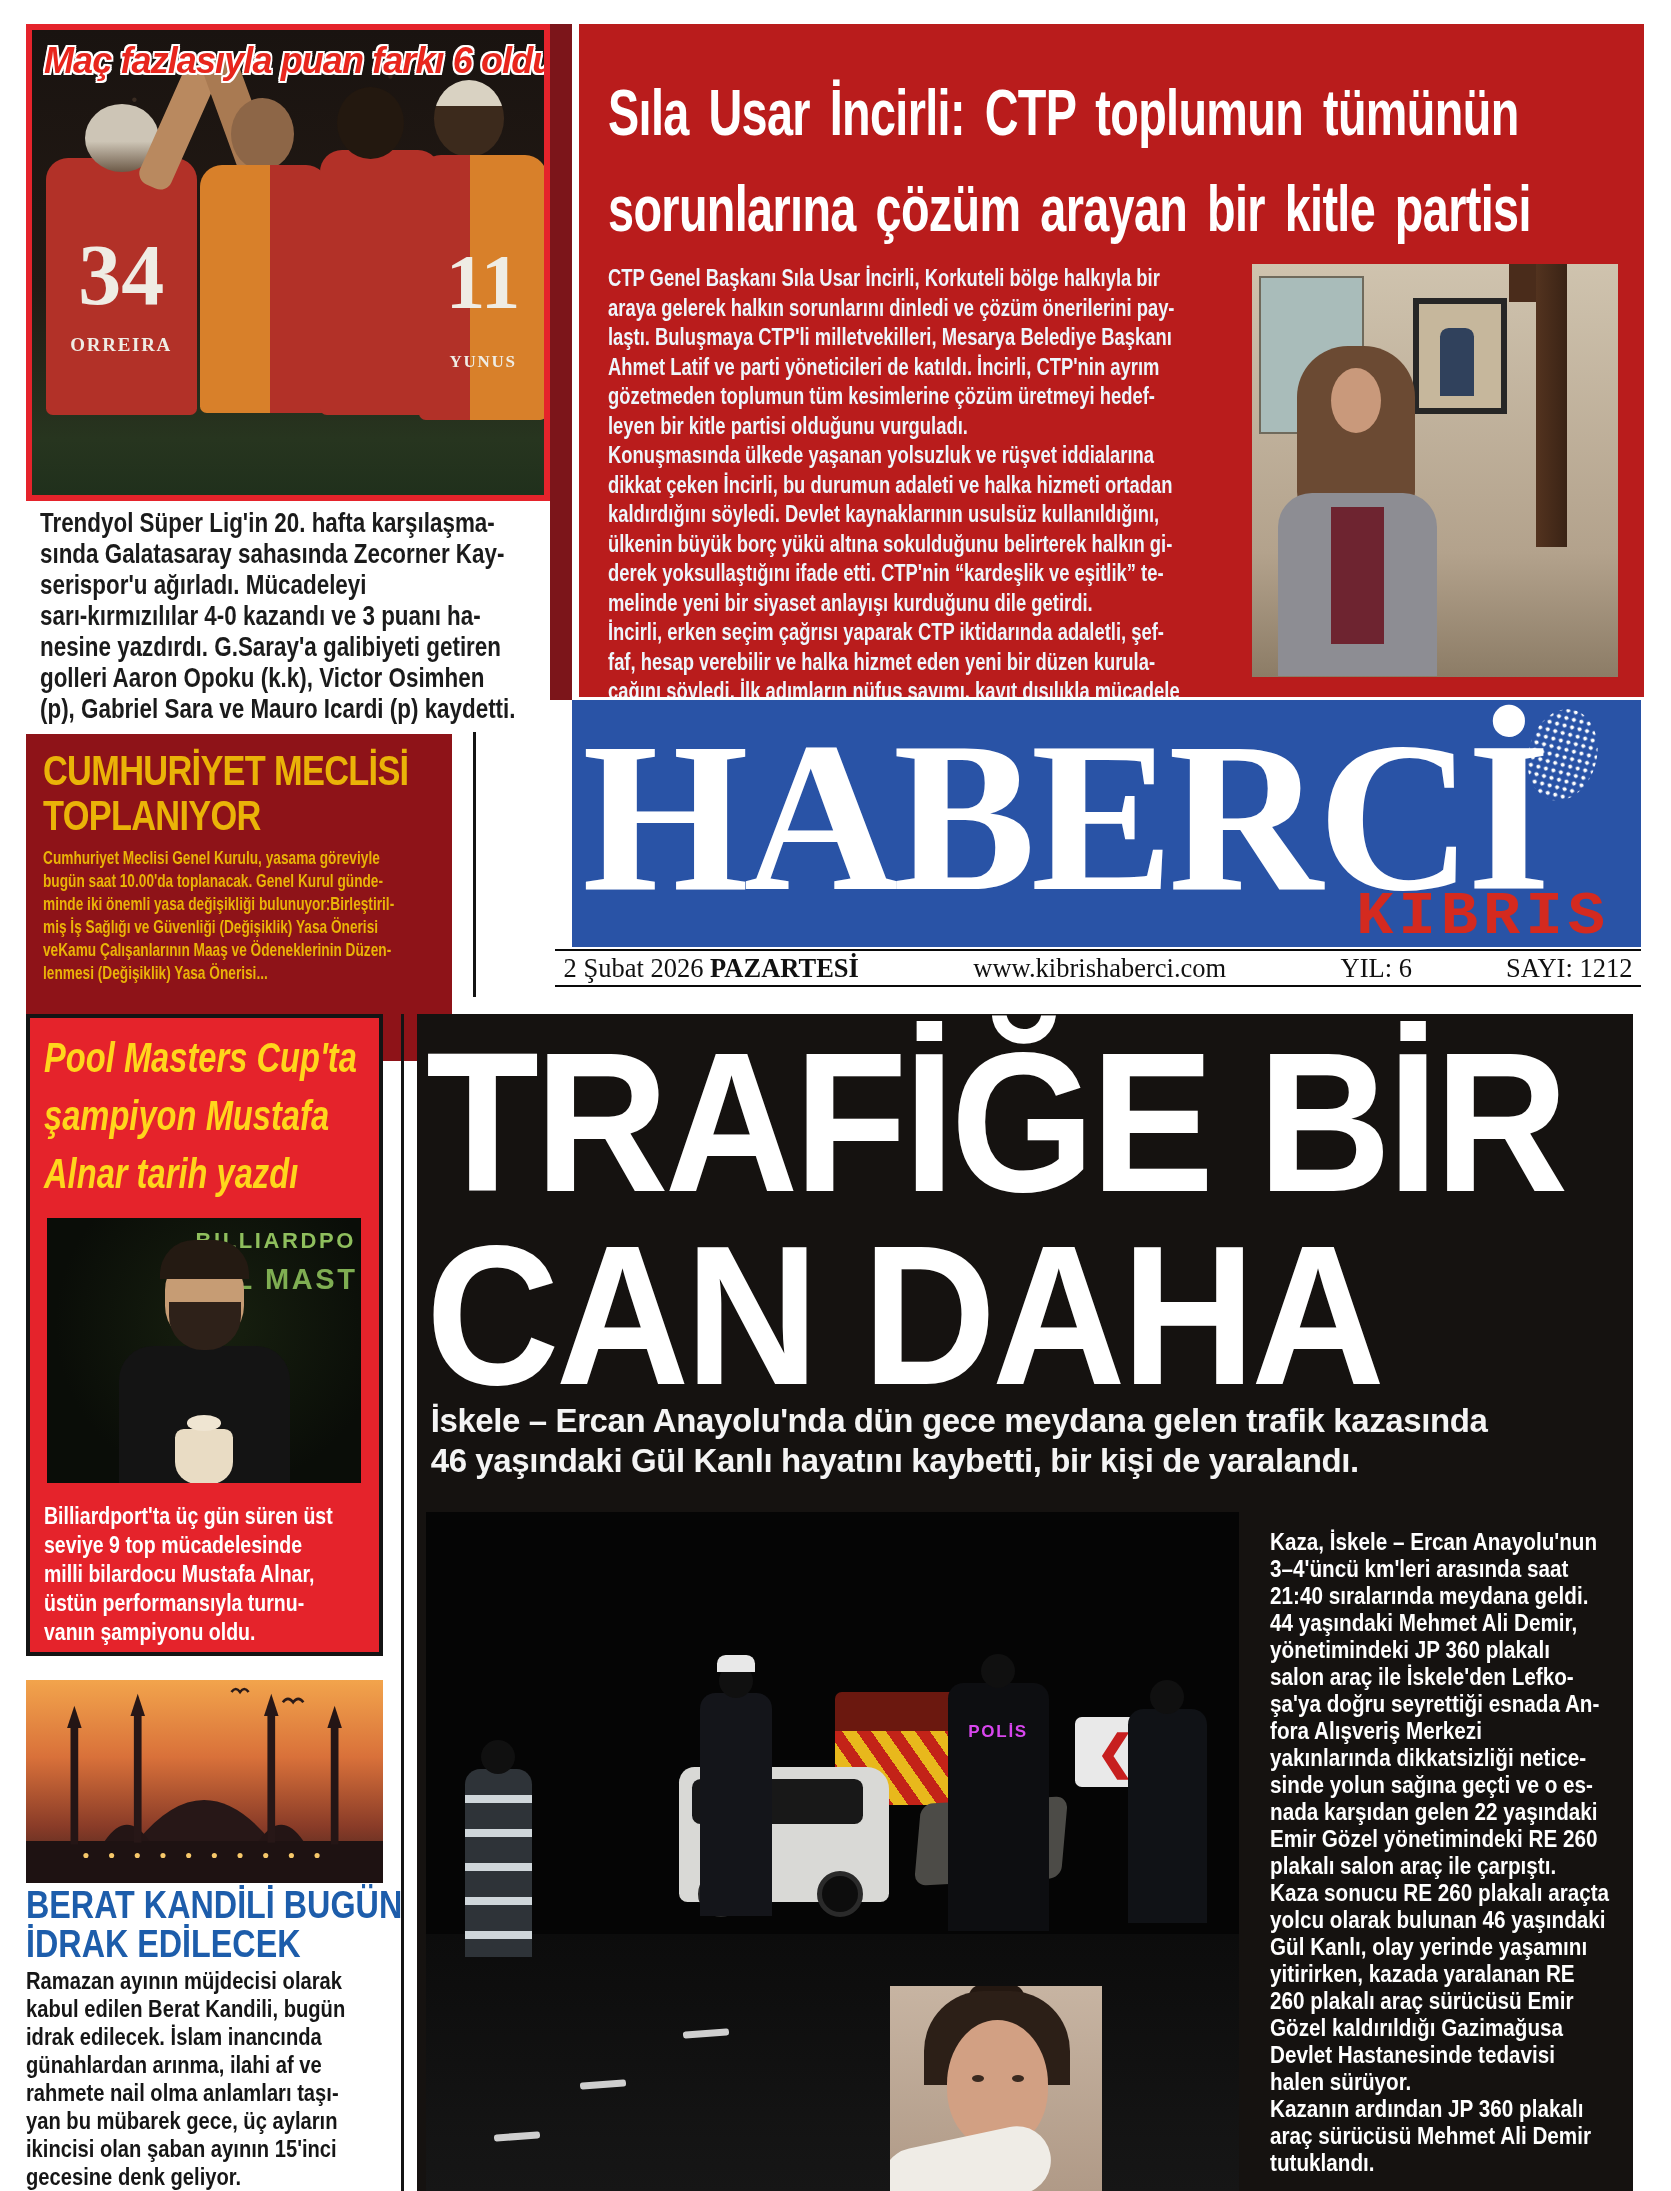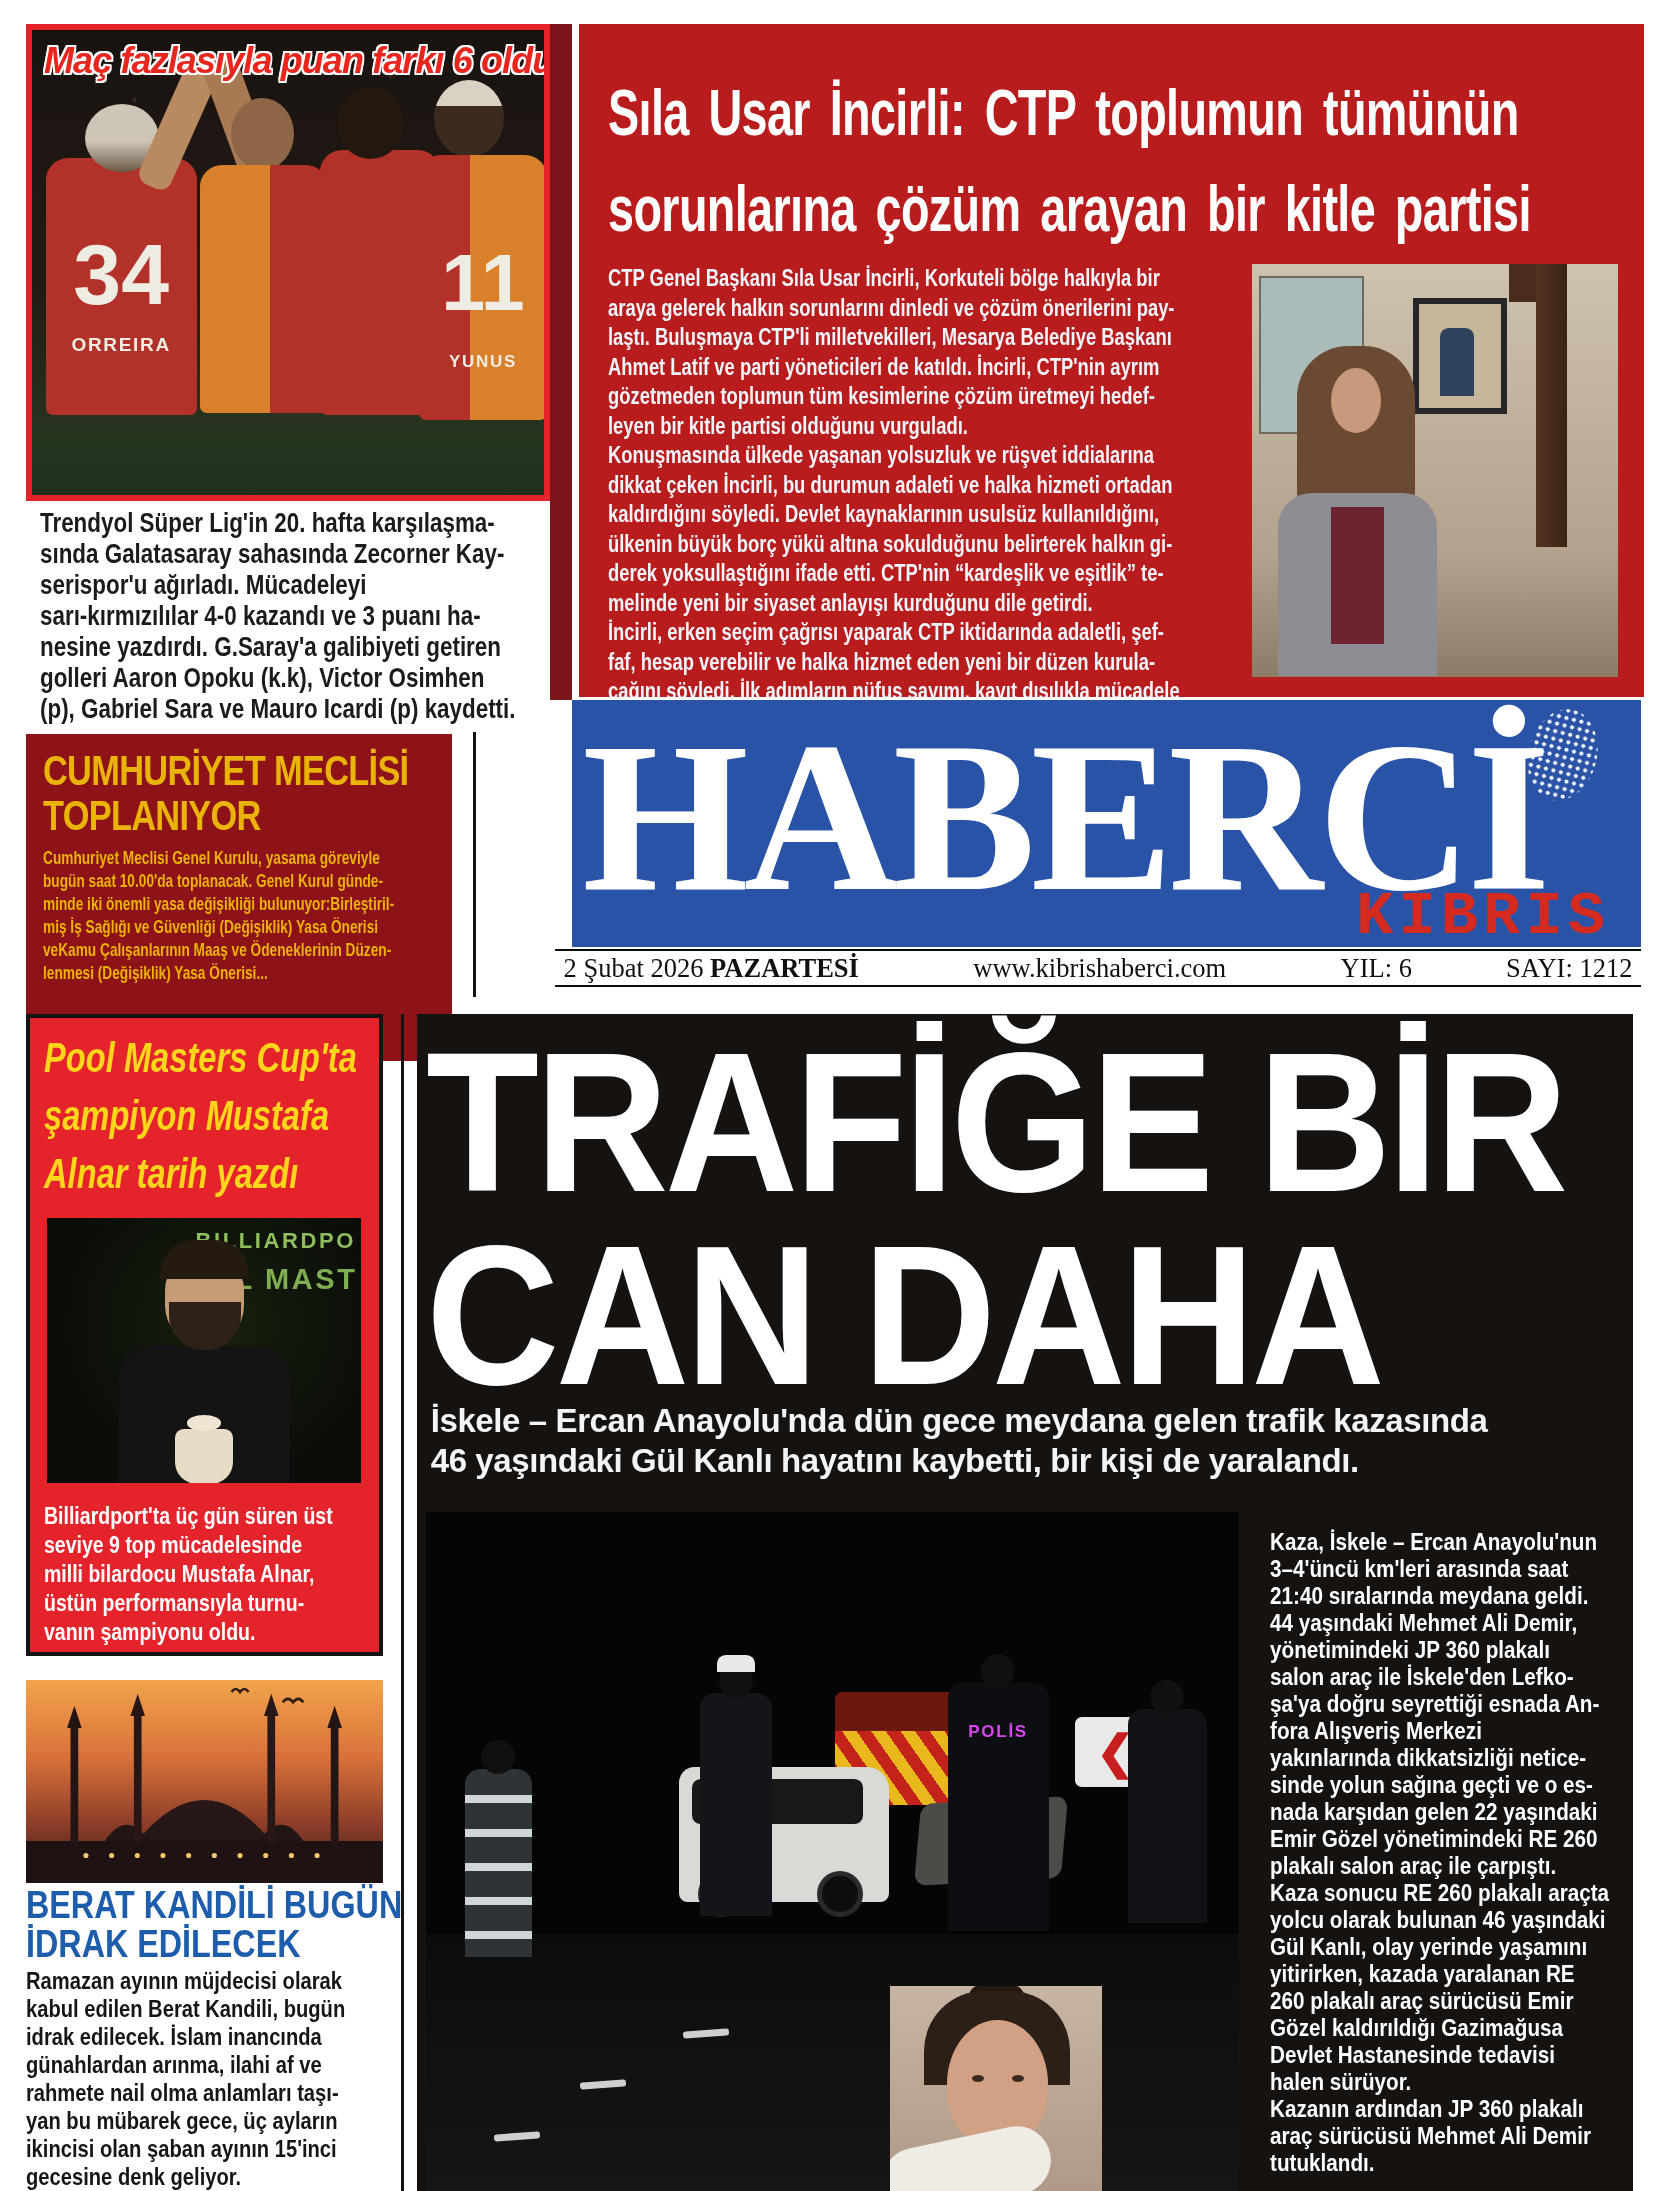--- a/index.html
+++ b/index.html
@@ -7,21 +7,21 @@
         font-family:"Liberation Sans",sans-serif;}
   .abs{position:absolute;}
   .pre{white-space:pre;}
   .cx{transform-origin:0 0;display:block;}
 
   
   #gs-box{left:26px;top:24px;width:524px;height:477px;border:6.8px solid #e5232b;background:#15100d;box-sizing:border-box;overflow:hidden;}
   .gs-photo{position:absolute;inset:0;background:
      radial-gradient(circle at 20% 15%, #3a2c22 0 1.7px, transparent 2.6px),
      radial-gradient(circle at 70% 10%, #33261d 0 1.7px, transparent 2.6px),
-     linear-gradient(180deg,#191310 0%,#231a14 55%,#27351f 88%,#20301c 100%);}
+     linear-gradient(180deg,#191310 0%,#231a14 55%,#27351f 88%,#20301c 100%); font-family: Liberation Serif, serif;}
   .jersey{position:absolute;border-radius:22px 22px 6.8px 6.8px;}
   .head{position:absolute;border-radius:50%;}
   .arm{position:absolute;border-radius:12px;}
   .gs-banner{left:12px;top:10.3px;font-size:36px;font-weight:900;font-style:italic;color:#e8261d;letter-spacing:-0.9px;width:599px;
      text-shadow:1.7px 0 #fff,-1.7px 0 #fff,0 1.7px #fff,0 -1.7px #fff,1.7px 1.7px #fff,-1.7px -1.7px #fff,1.7px -1.7px #fff,-1.7px 1.7px #fff;}
   .gs-headline{left:0;bottom:10.3px;width:100%;text-align:center;font-size:62px;line-height:1.06;font-weight:900;color:#ffdf1b;letter-spacing:-2.6px;
      text-shadow:2.6px 0 #14100c,-2.6px 0 #14100c,0 2.6px #14100c,0 -2.6px #14100c,2.6px 2.6px #14100c,-2.6px -2.6px #14100c,2.6px -2.6px #14100c,-2.6px 2.6px #14100c;}
   .jersey-num{position:absolute;color:#efece4;font-weight:700;text-align:center;width:100%;}
   .jersey-name{position:absolute;color:#efece4;font-weight:700;text-align:center;width:100%;letter-spacing:1.7px;}
 

